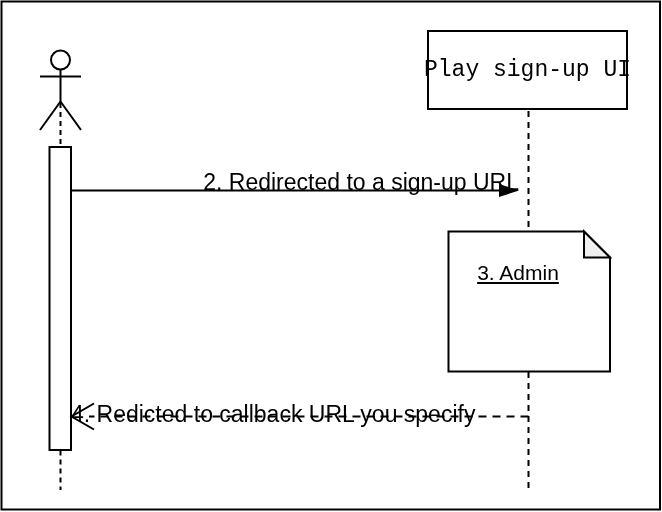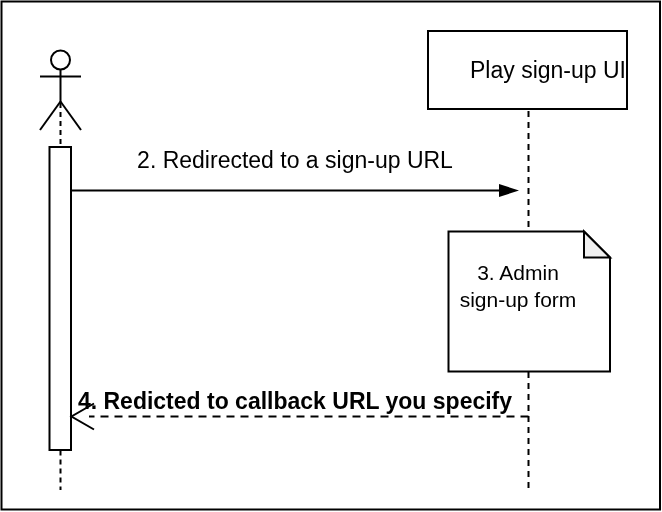--- a/index.html
+++ b/index.html
@@ -40,55 +40,55 @@
     white-space: nowrap;
   }
   .msg1 {
     left: 103px;
     top: 32px;
     line-height: 30px;
     text-align: left;
   }
   .msg2 {
     left: 71px;
-    top: 148px;
+    top: 170px;
     width: 448px;
-    text-align: center;
+    text-align: right;
   }
   .msg4 {
     left: 71px;
-    top: 389px;
+    top: 402px;
     width: 448px;
-    text-align: center;
-    font-weight: bold;
   }
   .participant {
     position: absolute;
     left: 427px;
     top: 30px;
     width: 201px;
     height: 80px;
     box-sizing: border-box;
     border: 2px solid var(--line, #000000);
     background: var(--background, #ffffff);
     display: flex;
     align-items: center;
-    justify-content: flex-end;
+    justify-content: center;
     font-size: 23px;
     white-space: nowrap;
+    font-family: Liberation Mono, monospace;
   }
   .note-text {
     position: absolute;
     left: 448px;
     top: 259px;
     width: 140px;
     font-size: 21px;
     line-height: 27px;
     text-align: center;
     white-space: nowrap;
+    text-decoration: underline;
   }
 </style>
 </head>
 <body>
 
 <div class="frame">
 
   <svg class="gfx" width="662" height="512" viewBox="0 0 662 512">
 
     <rect x="1.5" y="1.5" width="658.5" height="508" class="stroke" stroke-width="3"></rect>
@@ -121,18 +121,17 @@
 
 
   <div class="participant">
     <span>Play sign-up UI</span>
   </div>
 
   <div class="label msg2">2. Redirected to a sign-up URL</div>
 
   <div class="note-text">
     <div>3. Admin</div>
-    <div>sign-up form</div>
   </div>
 
   <div class="label msg4">4. Redicted to callback URL you specify</div>
 
 </div>
 
 </body></html>

